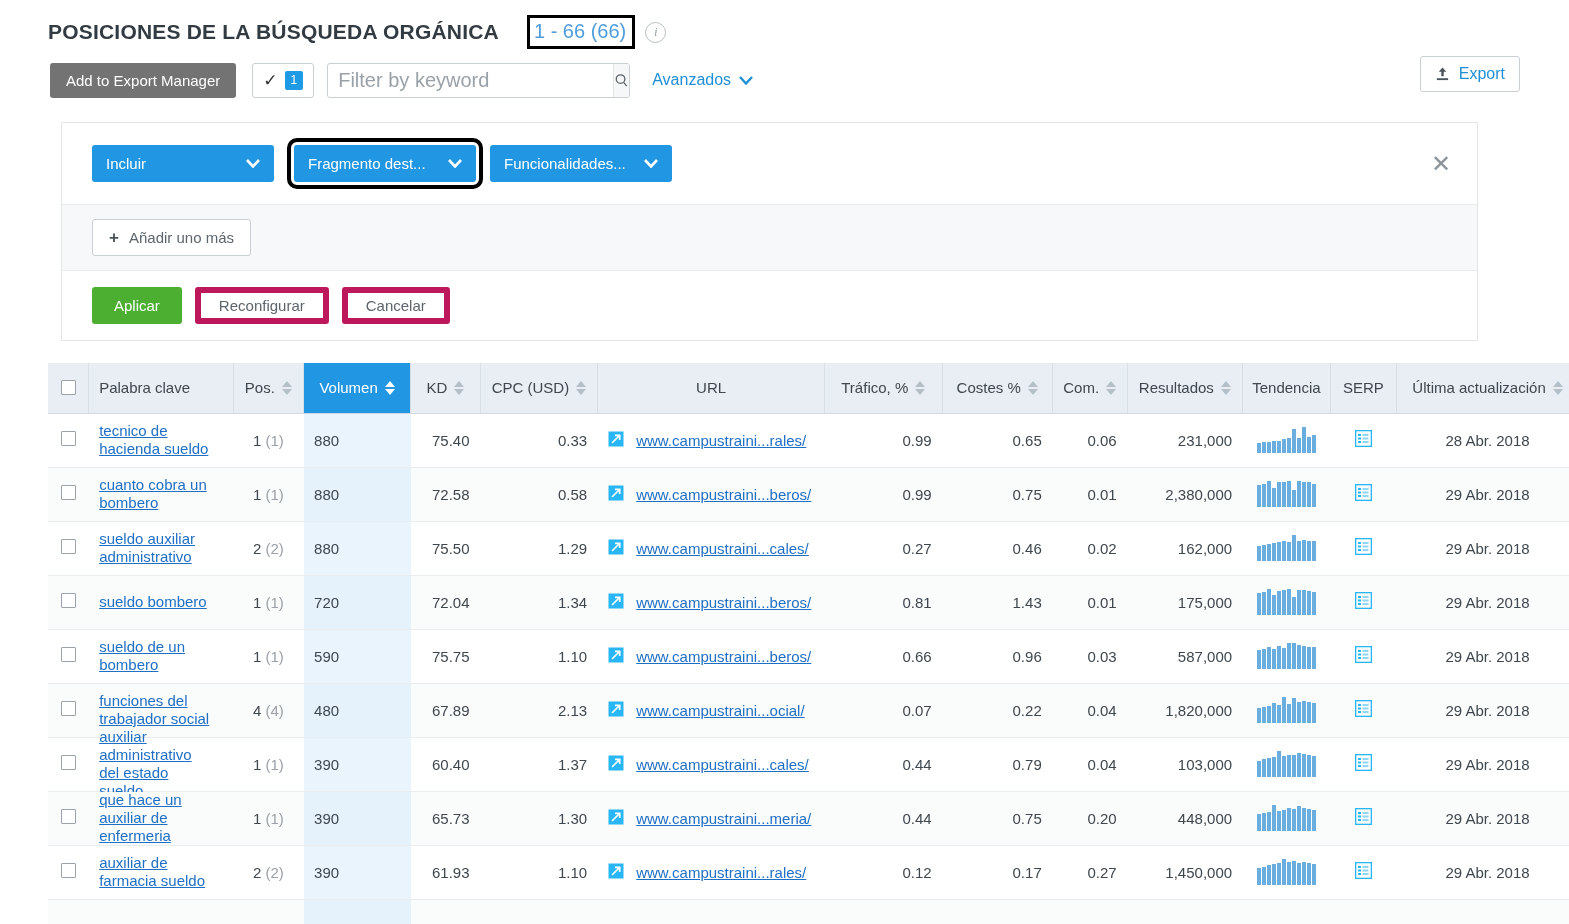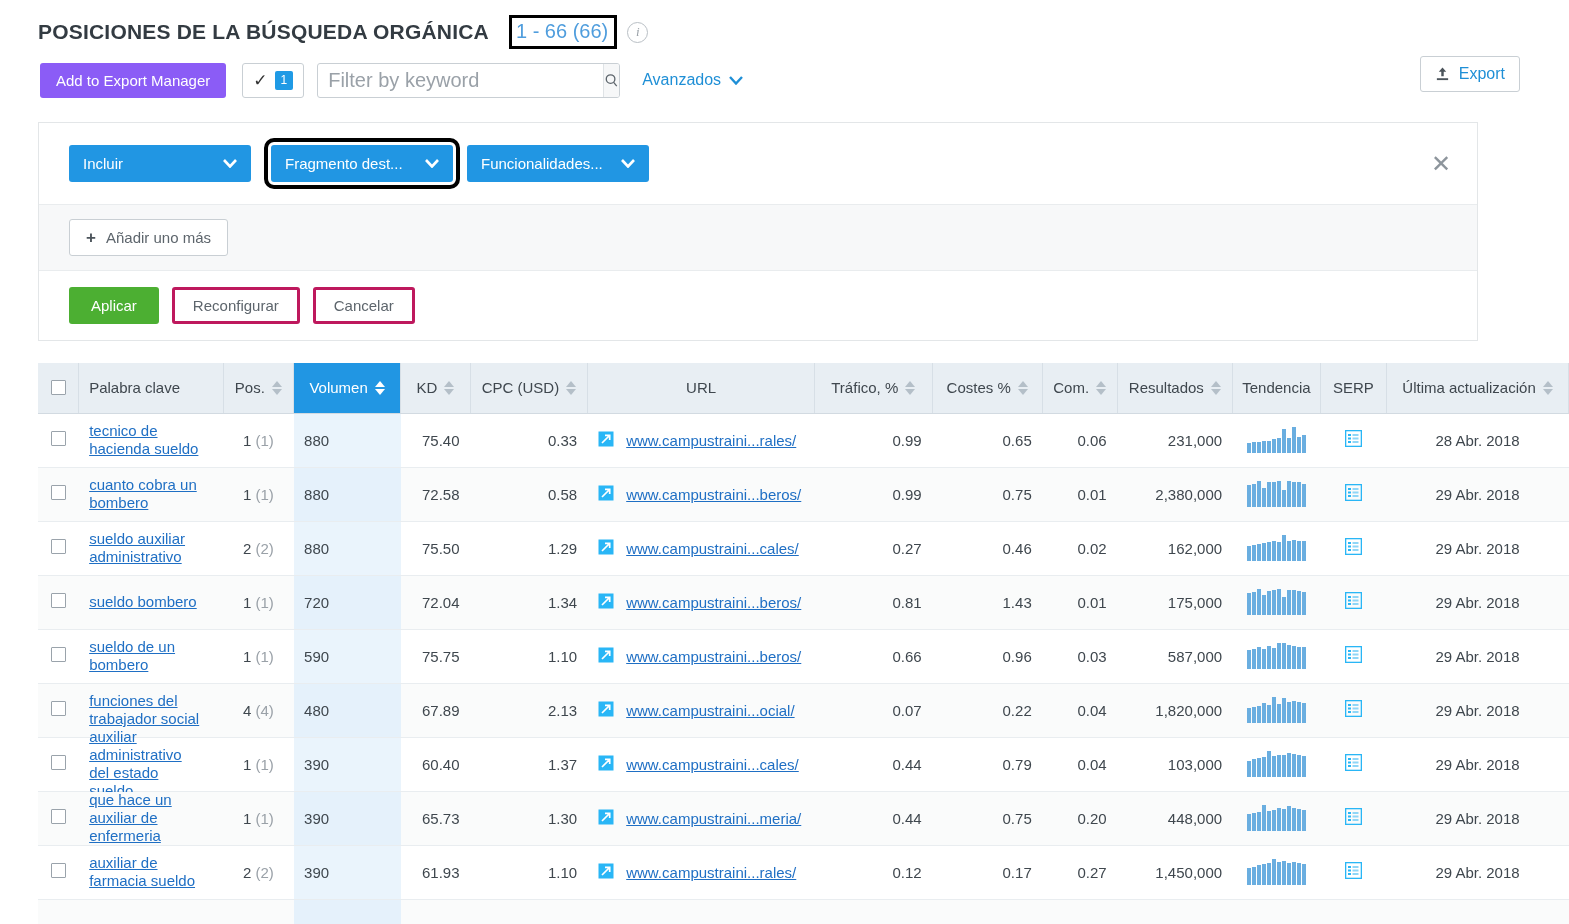--- a/index.html
+++ b/index.html
@@ -3,51 +3,51 @@
 <meta charset="utf-8">
 <style>
   * { box-sizing: border-box; }
   html, body {
     margin: 0; padding: 0;
     width: 1569px; height: 924px;
     background: #ffffff;
     font-family: "Liberation Sans", sans-serif;
     overflow: hidden;
   }
-  .page { position: relative; width: 1516px; height: 924px; background: #fff; }
+  .page { position: relative; width: 1516px; height: 924px; background: #fff; padding-left: 10px; }
 
   
   .title-row {
     display: flex; align-items: center;
     padding: 16px 0 0 38px;
     height: 48px;
   }
   .page-title {
     font-size: 21px; font-weight: bold; color: #333b42;
     letter-spacing: .2px; text-transform: uppercase;
   }
   .count-badge {
-    margin-left: 20px;
+    margin-left: 28px;
     font-size: 20px; color: #4f9ddd; font-weight: normal;
     border: 3px solid #000; padding: 3px 6px 5px 4px; line-height: 1;
   }
   .info-icon {
     margin-left: 10px; width: 21px; height: 21px; border-radius: 50%;
     border: 1px solid #b9bfc5; color: #9aa1a8; font-size: 13px;
     font-style: italic; font-family: "Liberation Serif", serif;
     display: inline-flex; align-items: center; justify-content: center;
   }
 
   
   .toolbar {
     display: flex; align-items: center;
     padding: 8px 0 0 40px; height: 56px; position: relative;
   }
   .btn-export-manager {
-    background: #8b5cf6; color: #ffffff; border: none;
+    background: #737373; color: #ffffff; border: none;
     height: 35px; padding: 0 16px; font-size: 15px;
     border-radius: 3px; cursor: default;
     font-family: "Liberation Sans", sans-serif;
   }
   .select-widget {
     display: flex; align-items: center; gap: 7px;
     margin-left: 16px; height: 35px; padding: 0 10px;
     border: 1px solid #c9cfd4; border-radius: 3px; background: #fff;
   }
   .check-glyph { color: #333; font-size: 17px; line-height: 1; }
@@ -79,21 +79,21 @@
   .btn-export {
     position: absolute; right: -4px; top: 8px;
     height: 36px; padding: 0 14px;
     border: 1px solid #c9cfd4; border-radius: 3px; background: #fff;
     color: #1f8fd6; font-size: 16px;
     display: flex; align-items: center; gap: 9px; cursor: pointer;
   }
 
   
   .filter-panel {
-    margin: 18px 38px 0 38px;
+    margin: 18px 38px 0 51px;
     border: 1px solid #e3e6e8; border-top: 1px solid #e3e6e8;
     background: #fff;
   }
   .filter-row {
     display: flex; align-items: center; position: relative;
     padding: 22px 18px 22px 30px; min-height: 70px;
   }
   .fdrop {
     position: relative;
     background: #2196e3; color: #fff; height: 37px; min-width: 182px;
@@ -121,21 +121,21 @@
     font-family: "Liberation Sans", sans-serif;
   }
   .plus { font-size: 17px; color: #4c545b; font-weight: bold; }
   .action-row { padding: 16px 30px; display: flex; gap: 13px; background:#fff; }
   .btn-apply {
     background: #4caf32; color: #fff; border: none; border-radius: 3px;
     height: 37px; padding: 0 22px; font-size: 15px; cursor: pointer;
     font-family: "Liberation Sans", sans-serif;
   }
   .btn-plain {
-    background: #fff; border: 3px solid #be185d; border-radius: 3px;
+    background: #fff; border: 6px solid #be185d; border-radius: 3px;
     height: 37px; padding: 0 18px; font-size: 15px; color: #5d656c;
     cursor: pointer; font-family: "Liberation Sans", sans-serif;
   }
 
   
   .table-wrap { margin: 22px 0 0 38px; width: 1531px; overflow: hidden; }
   table.grid { border-collapse: collapse; width: 1531px; table-layout: fixed; }
   table.grid thead th {
     background: #e8eef3; color: #3f474e; font-size: 15px; font-weight: normal;
     height: 50px; padding: 0 10px;

